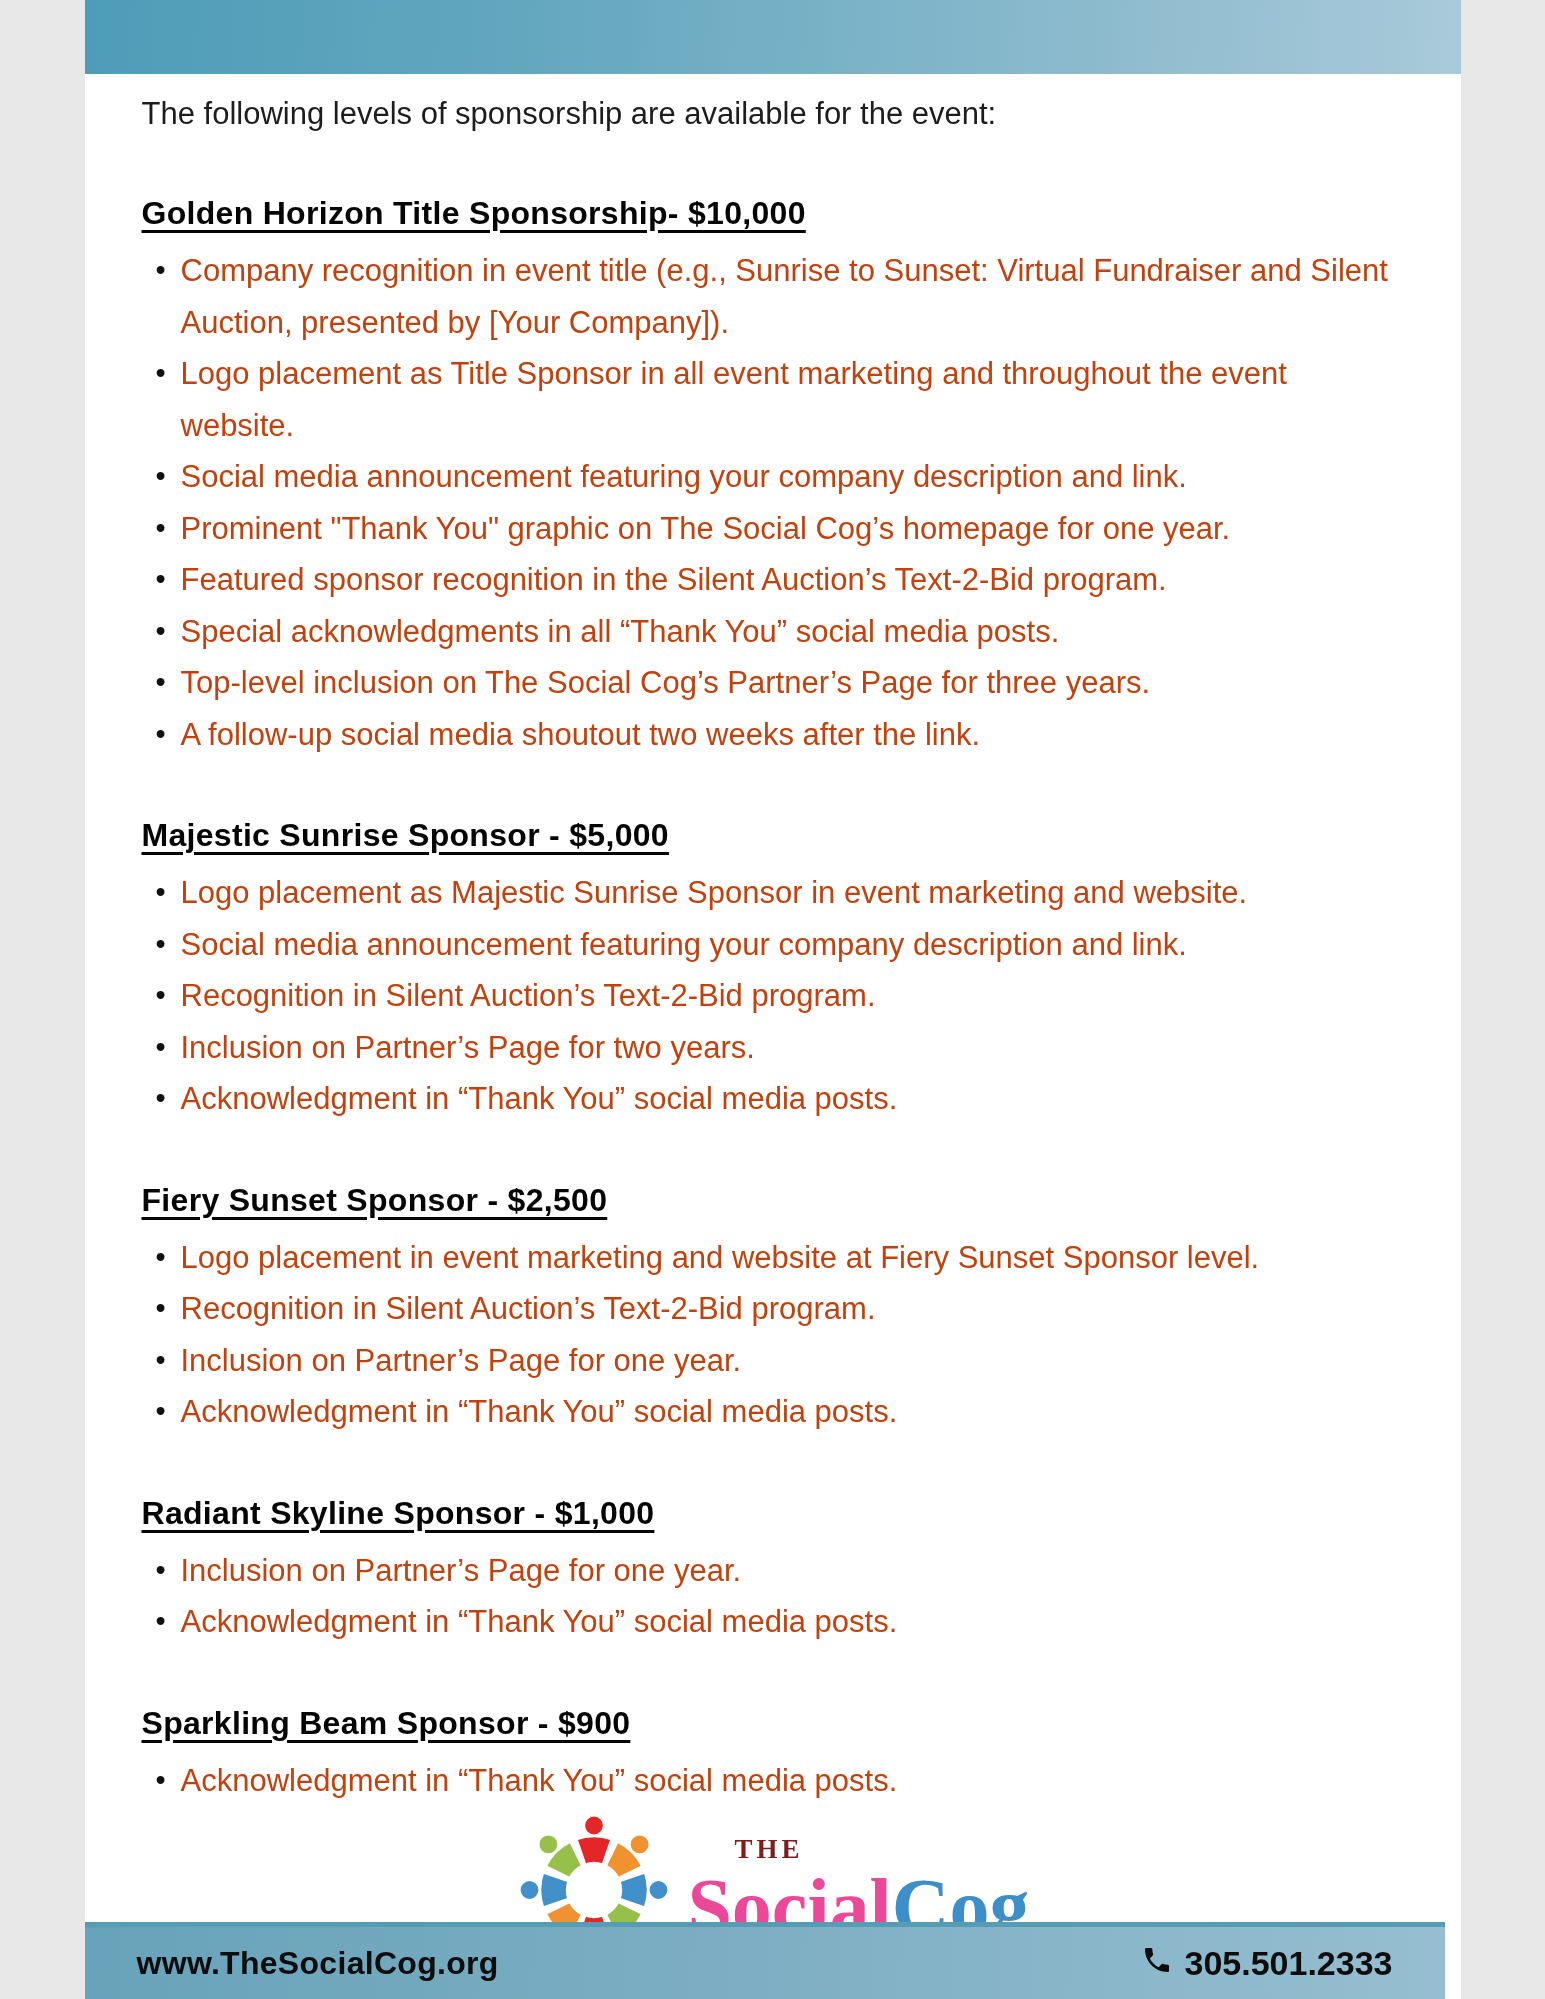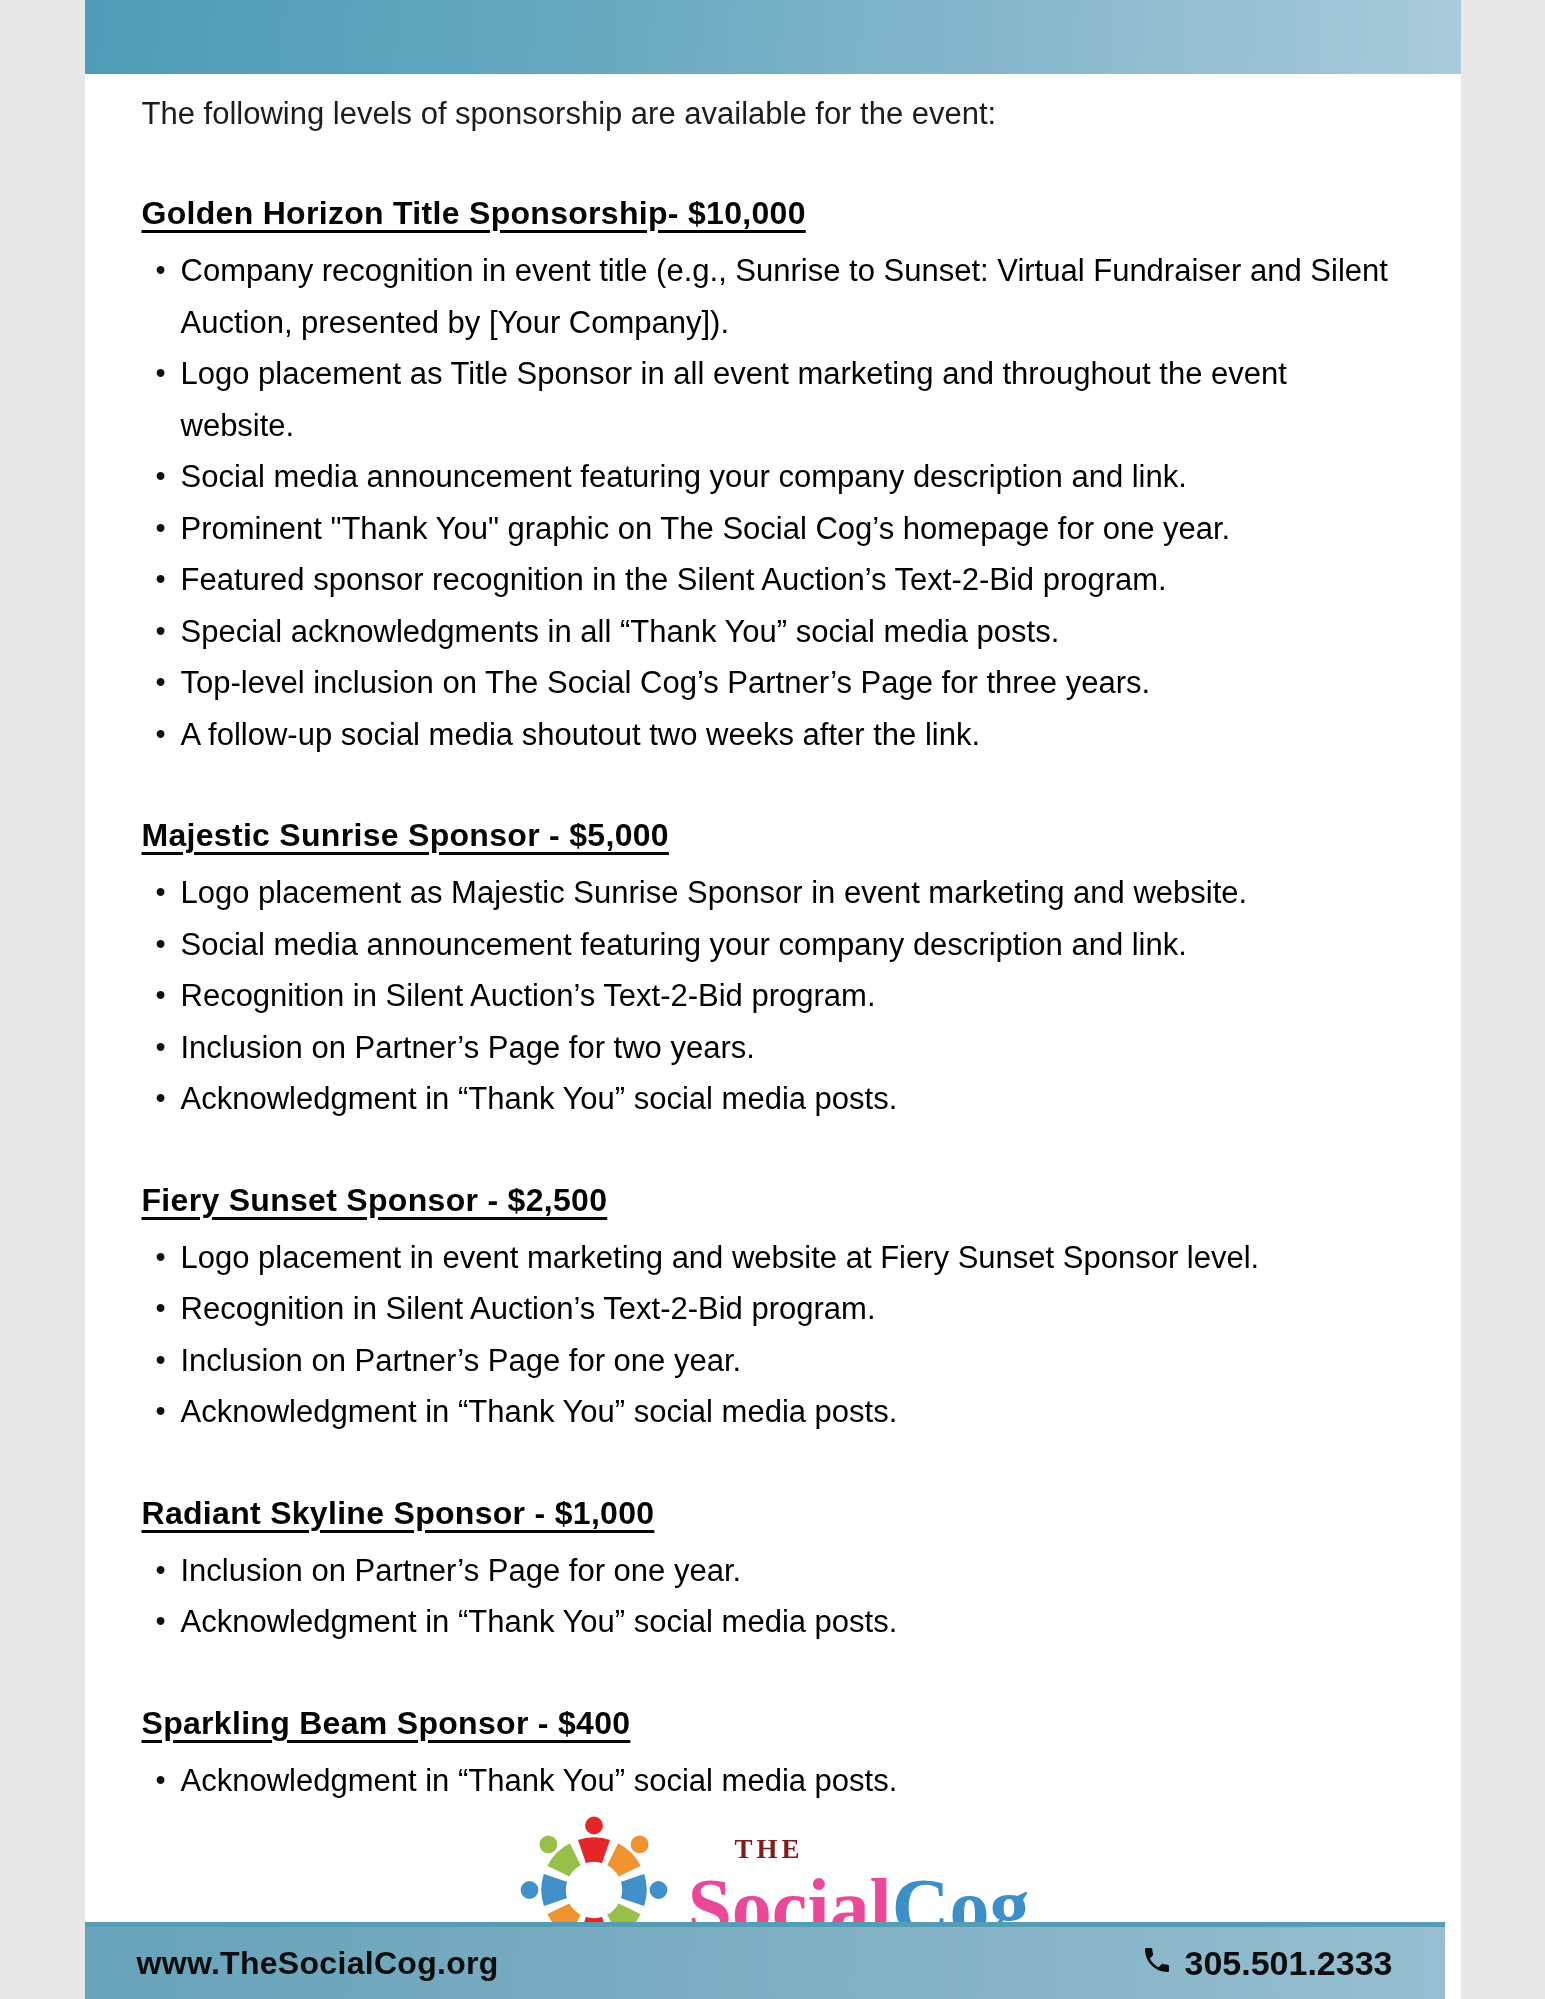--- a/index.html
+++ b/index.html
@@ -38,21 +38,21 @@
     text-underline-offset:6px;
   }
   .section ul {
     list-style:none;
     margin:6px 0 0 0; padding:0;
   }
   .section li {
     position:relative;
     padding-left:39px;
     font-size:31px; line-height:51.5px;
-    color:#000000;
+    color:#c2410c;
   }
   .section li::before {
     content:"\2022";
     position:absolute; left:14px; top:0;
     font-size:29px; color:#111;
   }
   .logo {
     margin-top:6px;
     display:flex; justify-content:center; align-items:center;
     gap:16px;
@@ -138,21 +138,21 @@
 
     <div class="section">
       <h2>Radiant Skyline Sponsor - $1,000</h2>
       <ul>
         <li>Inclusion on Partner’s Page for one year.</li>
         <li>Acknowledgment in “Thank You” social media posts.</li>
       </ul>
     </div>
 
     <div class="section">
-      <h2>Sparkling Beam Sponsor - $400</h2>
+      <h2>Sparkling Beam Sponsor - $900</h2>
       <ul>
         <li>Acknowledgment in “Thank You” social media posts.</li>
       </ul>
     </div>
 
     <div class="logo">
       <svg class="logo-mark" viewBox="0 0 160 160" xmlns="http://www.w3.org/2000/svg">
 
         <g stroke="#ffffff" stroke-width="2.5" stroke-linejoin="round">
 

